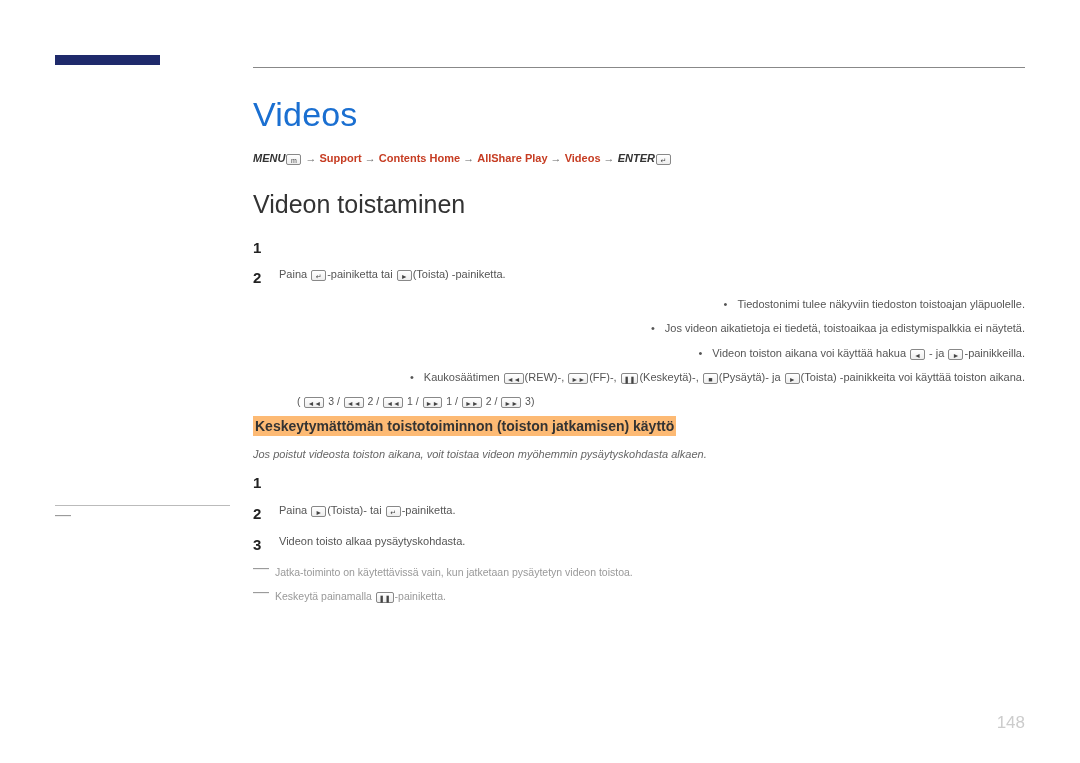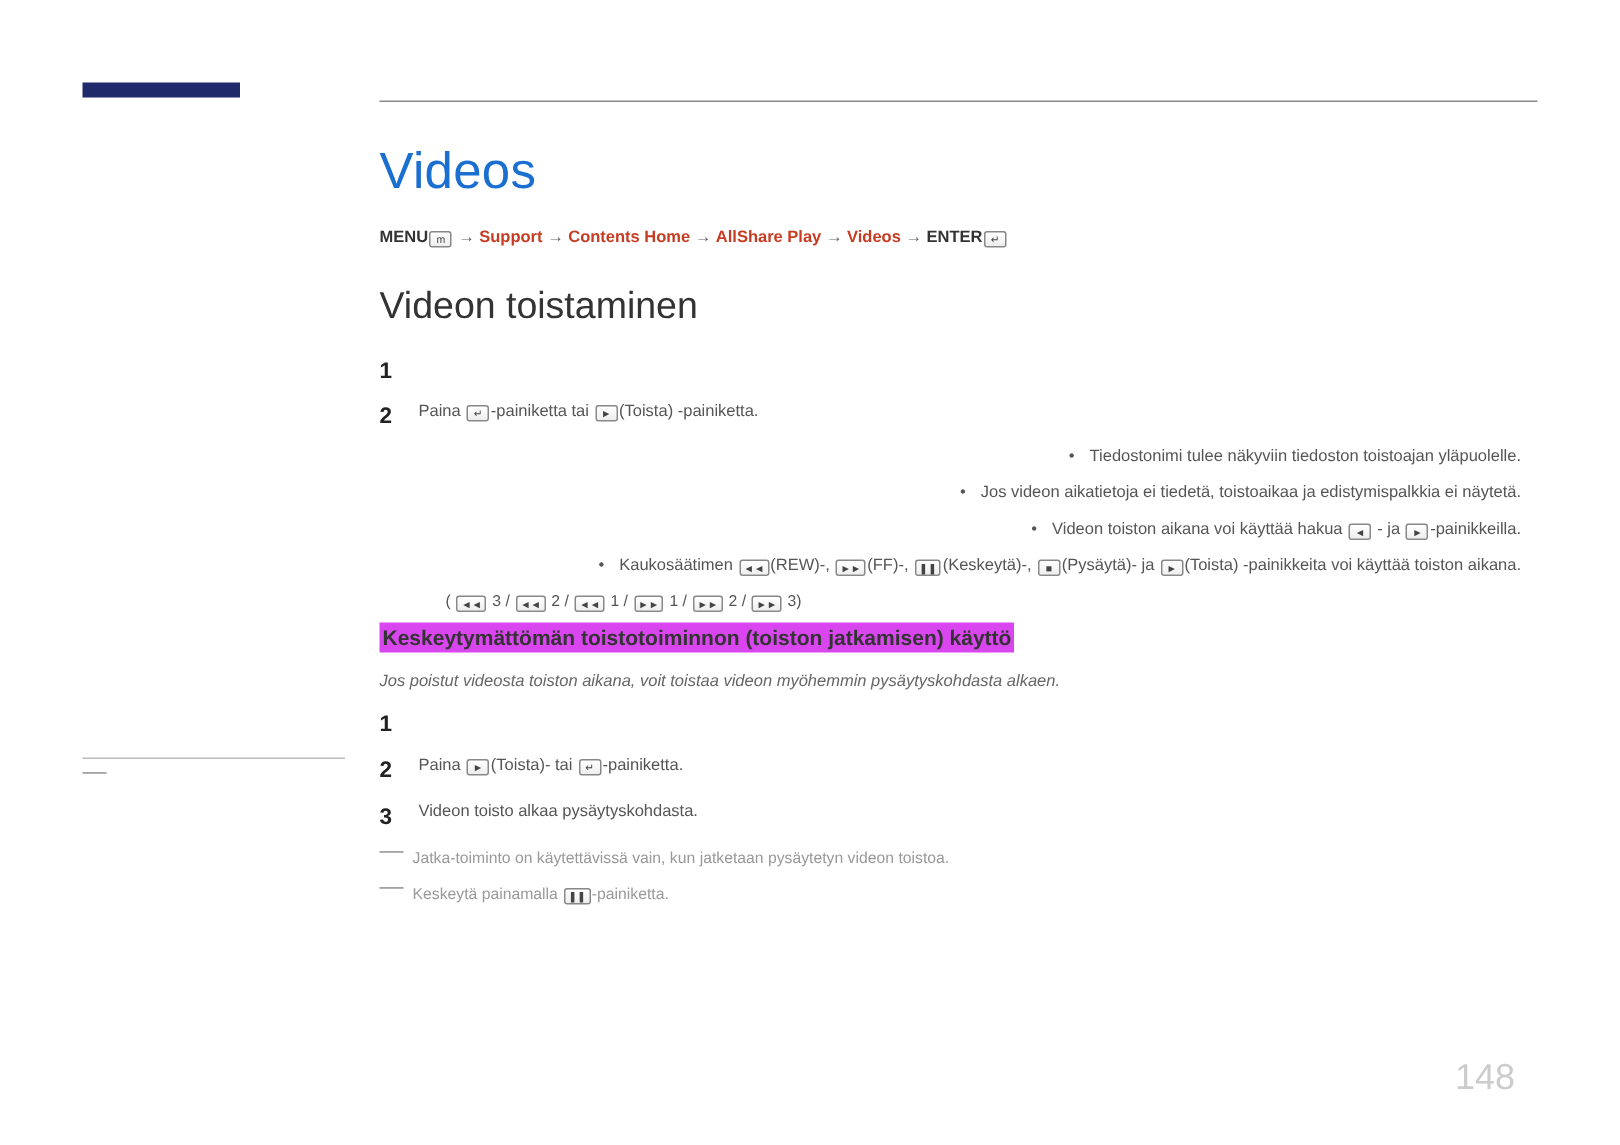--- a/index.html
+++ b/index.html
@@ -36,35 +36,35 @@
     line-height: 1.45;
   }
   .sidebar-rule {
     border-top: 1px solid #bbb;
     margin-bottom: 6px;
   }
   .content {
     position: absolute;
     left: 253px;
     top: 95px;
-    right: 66px;
+    right: 55px;
   }
   .h1 {
     color: #1a6fd1;
     font-size: 34px;
     font-weight: 500;
     margin-bottom: 18px;
     letter-spacing: .2px;
   }
   .breadcrumb {
     font-size: 11px;
     color: #333;
     margin-bottom: 25px;
   }
-  .bc-bold { font-weight: 700; }
+  .bc-bold { font-weight: 700; font-style: italic; }
   .bc-accent { color: #c63c22; font-weight: 700; }
   .arrow { color: #666; }
   .h2 {
     color: #333;
     font-size: 25px;
     font-weight: 500;
     margin-bottom: 18px;
   }
   .steps-list .step, .bullets .bullet, .note, .para {
     font-size: 11px;
@@ -72,21 +72,21 @@
     line-height: 1.4;
     margin-bottom: 9px;
   }
   .step { display: flex; gap: 14px; margin-bottom: 14px; }
   .step-num { color: #222; font-size: 15px; font-weight: 600; width: 12px; flex: none; }
   .bullets { padding-left: 22px; }
   .bullet { display: flex; gap: 10px; justify-content: flex-end; }
   .bullet::before { content: "•"; flex: none; }
   .indent-line { padding-left: 22px; font-size: 10.5px; margin-bottom: 9px; }
   .highlight {
-    background: #d946ef;
+    background: #fdba74;
     color: #333;
     font-weight: 700;
     font-size: 14px;
     padding: 2px 2px;
     display: inline;
     margin-bottom: 10px;
   }
   .hl-wrap { margin: 8px 0 12px 0; }
   .para { color: #666; font-style: italic; }
   .note {
@@ -106,23 +106,23 @@
     font-size: 7px;
     text-align: center;
     line-height: 11px;
     padding: 0 2px;
     color: #444;
     margin: 0 1px;
     background: linear-gradient(#fff,#eee);
   }
   .page-num {
     position: absolute;
-    right: 70px;
+    right: 55px;
     bottom: 30px;
-    font-size: 24px;
+    font-size: 17px;
     color: #ccc;
     font-weight: 300;
   }
   .bold-inline { font-weight: 700; color: #333; }
   .steps-tight .step { margin-bottom: 10px; }
 </style>
 </head>
 <body>
 
 <div class="accent-bar"></div>

